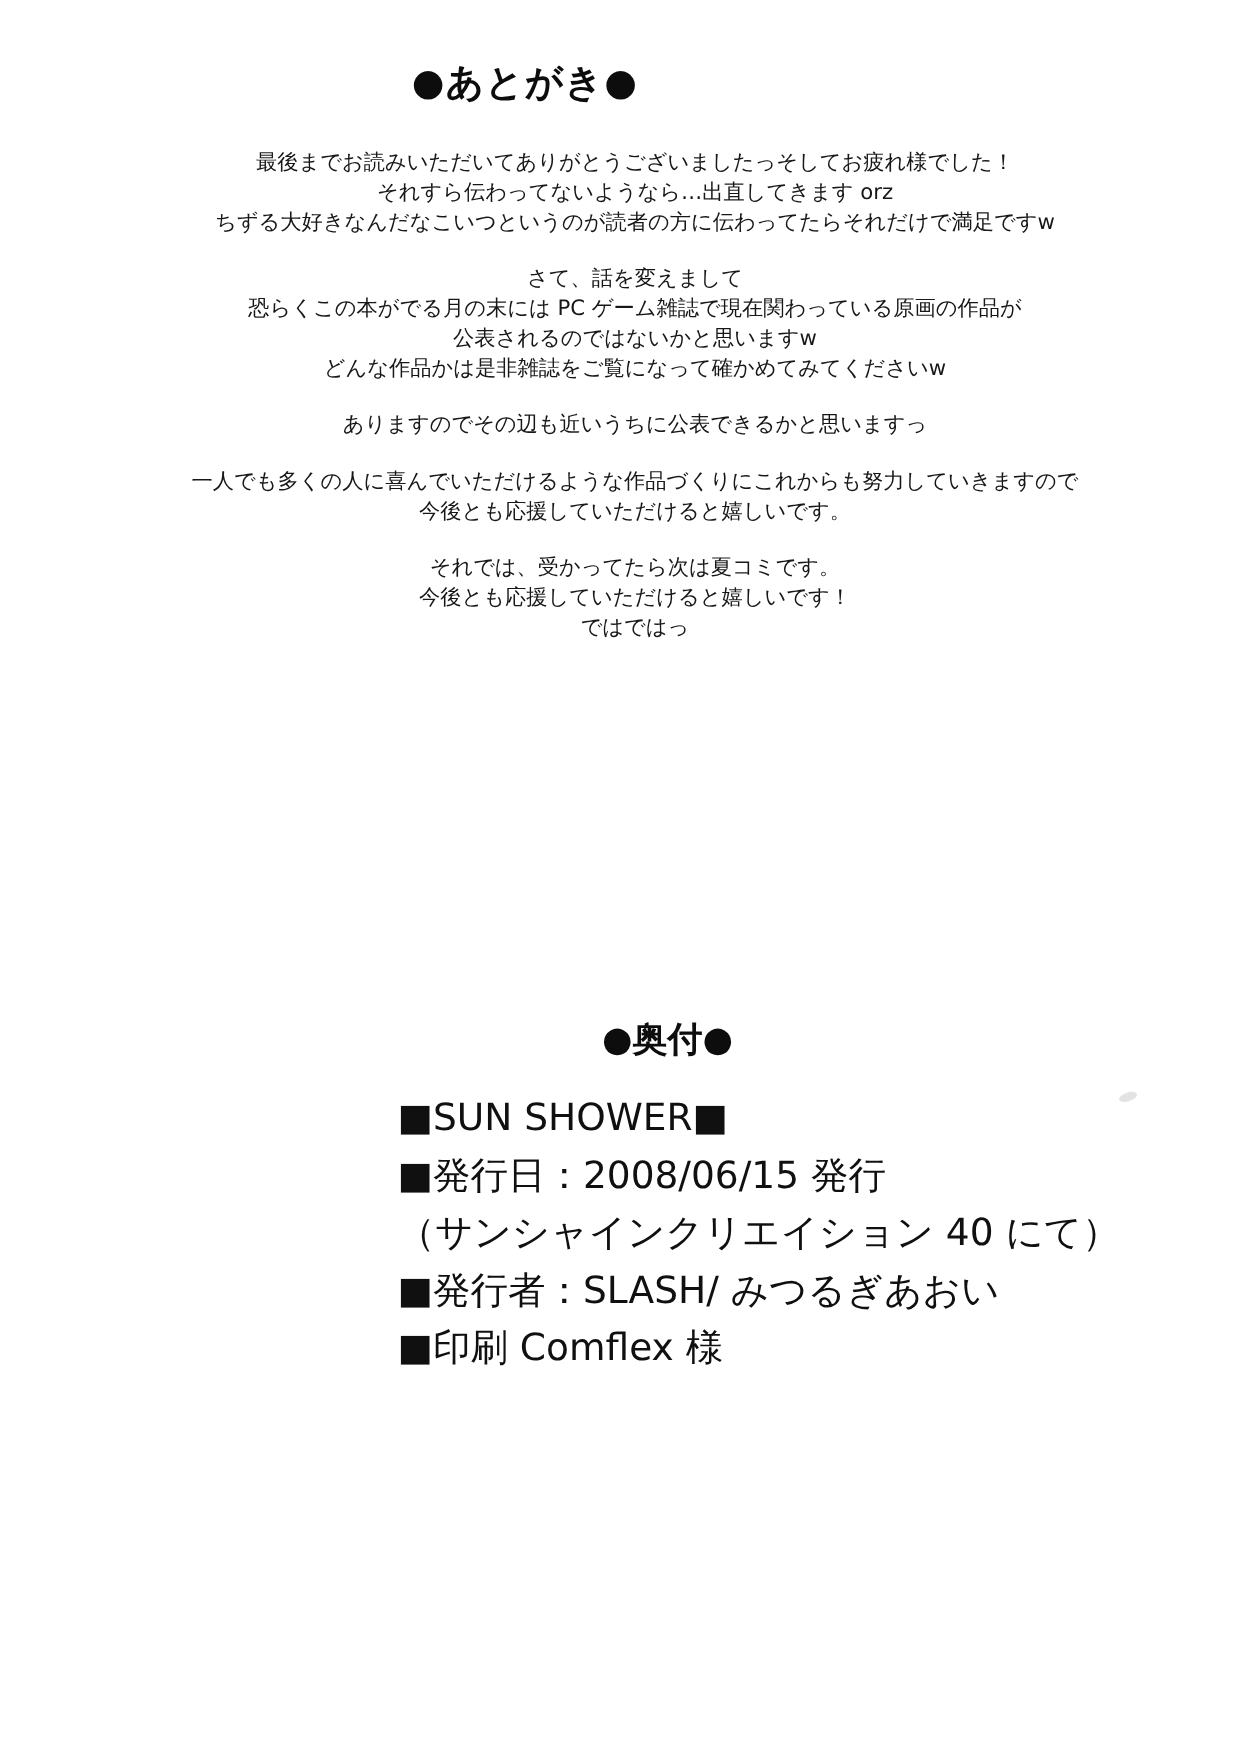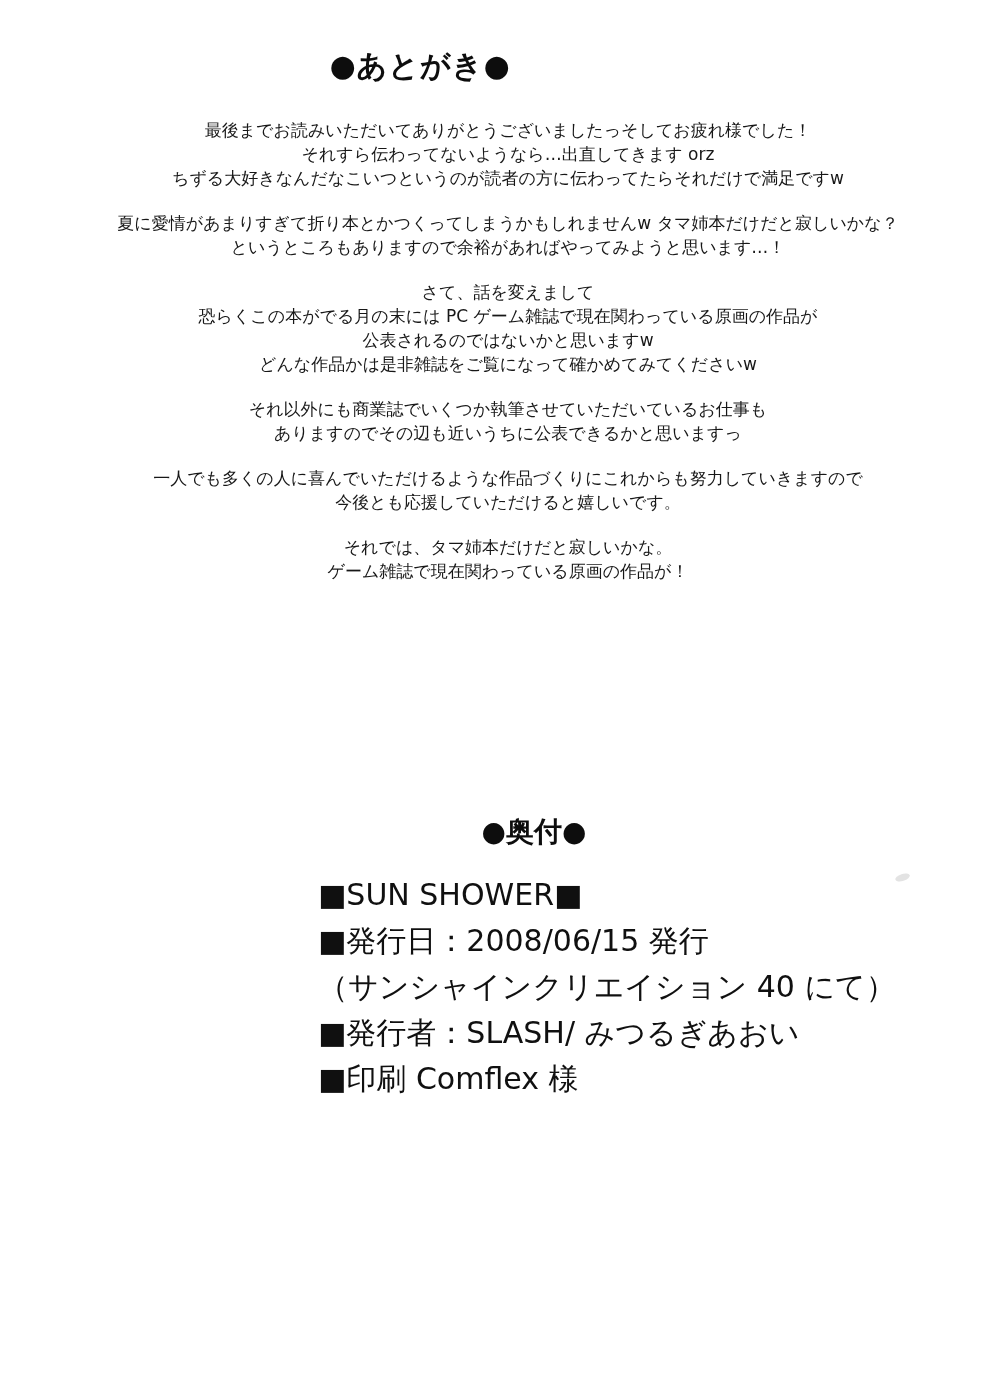--- a/index.html
+++ b/index.html
@@ -88,40 +88,36 @@
 
   <h1 class="afterword-title">●あとがき●</h1>
 
   <div class="afterword-body">
     <p>
       <span class="tline">最後までお読みいただいてありがとうございましたっそしてお疲れ様でした！</span>
       <span class="tline">それすら伝わってないようなら…出直してきます orz</span>
       <span class="tline">ちずる大好きなんだなこいつというのが読者の方に伝わってたらそれだけで満足ですw</span>
     </p>
     <p>
-      <span class="tline">夏に愛情があまりすぎて折り本とかつくってしまうかもしれませんw タマ姉本だけだと寂しいかな？</span>
-      <span class="tline">というところもありますので余裕があればやってみようと思います…！</span>
-    </p>
-    <p>
       <span class="tline">さて、話を変えまして</span>
       <span class="tline">恐らくこの本がでる月の末には PC ゲーム雑誌で現在関わっている原画の作品が</span>
       <span class="tline">公表されるのではないかと思いますw</span>
       <span class="tline">どんな作品かは是非雑誌をご覧になって確かめてみてくださいw</span>
     </p>
     <p>
-      <span class="tline">それ以外にも商業誌でいくつか執筆させていただいているお仕事も</span>
       <span class="tline">ありますのでその辺も近いうちに公表できるかと思いますっ</span>
     </p>
     <p>
       <span class="tline">一人でも多くの人に喜んでいただけるような作品づくりにこれからも努力していきますので</span>
       <span class="tline">今後とも応援していただけると嬉しいです。</span>
     </p>
     <p>
-      <span class="tline">それでは、タマ姉本だけだと寂しいかな。</span>
-      <span class="tline">ゲーム雑誌で現在関わっている原画の作品が！</span>
+      <span class="tline">それでは、受かってたら次は夏コミです。</span>
+      <span class="tline">今後とも応援していただけると嬉しいです！</span>
+      <span class="tline">ではではっ</span>
     </p>
   </div>
 
   <h2 class="colophon-title">●奥付●</h2>
 
   <div class="colophon">
     <span class="tline">■SUN SHOWER■</span>
     <span class="tline">■発行日：2008/06/15 発行</span>
     <span class="tline">（サンシャインクリエイション 40 にて）</span>
     <span class="tline">■発行者：SLASH/ みつるぎあおい</span>

